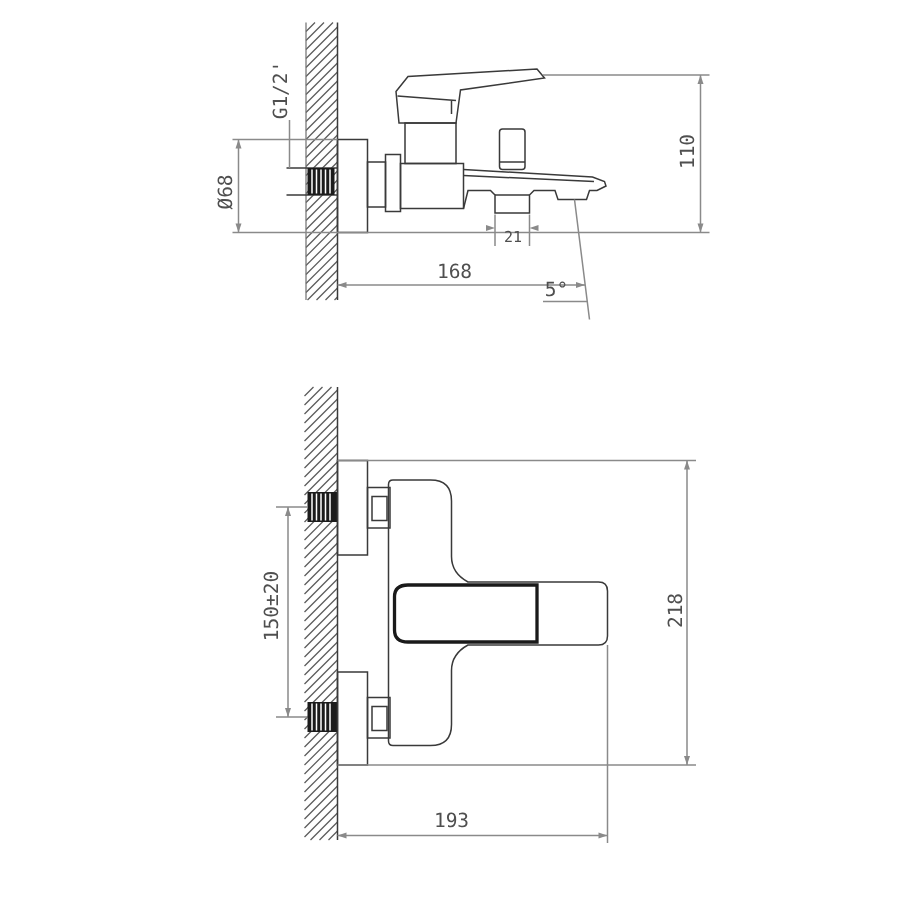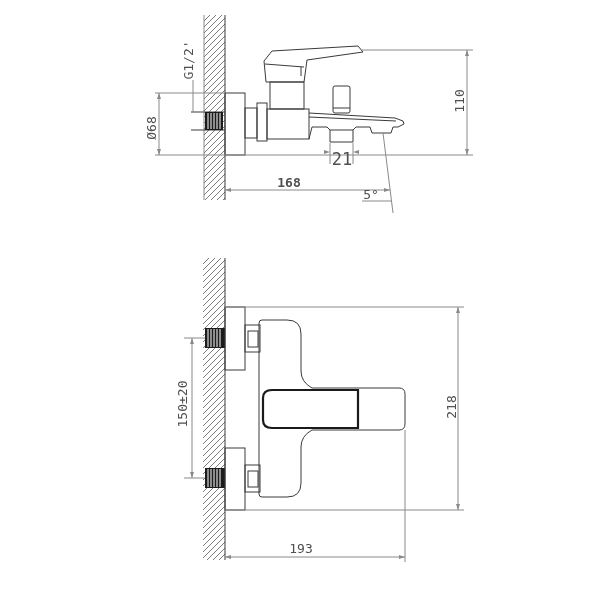--- a/index.html
+++ b/index.html
@@ -12,21 +12,21 @@
   .dim-label{
     position:absolute;
     font-size:13px;
     color:#4f4f4f;
     white-space:nowrap;
     transform:translate(-50%,-50%);
     letter-spacing:0px;
     line-height:1;
   }
   .dim-label.vertical{ transform:translate(-50%,-50%) rotate(-90deg); }
-  .dim-label.small{ font-size:17px; }
+  .dim-label.small{ font-size:10px; }
 </style>
 </head>
 <body>
 
 <div id="canvas">
 
   <svg width="600" height="600" viewBox="0 0 600 600">
 
     <g stroke="#3a3a3a" stroke-width="1" fill="none">
 
@@ -240,21 +240,21 @@
       </g>
     </g>
   </svg>
 
   <span class="dim-label vertical" style="left:188px;top:60px;">G1/2'</span>
 
   <span class="dim-label vertical" style="left:151px;top:128px;">Ø68</span>
 
   <span class="dim-label vertical" style="left:459px;top:101px;">110</span>
 
-  <span class="dim-label" style="left:289px;top:182px;font-weight:bold;">168</span>
+  <span class="dim-label" style="left:303px;top:182px;">168</span>
 
   <span class="dim-label small" style="left:342px;top:159px;">21</span>
 
   <span class="dim-label" style="left:371px;top:194px;">5°</span>
 
   <span class="dim-label vertical" style="left:182px;top:404px;">150±20</span>
 
   <span class="dim-label vertical" style="left:451px;top:407px;">218</span>
 
   <span class="dim-label" style="left:301px;top:548px;">193</span>

